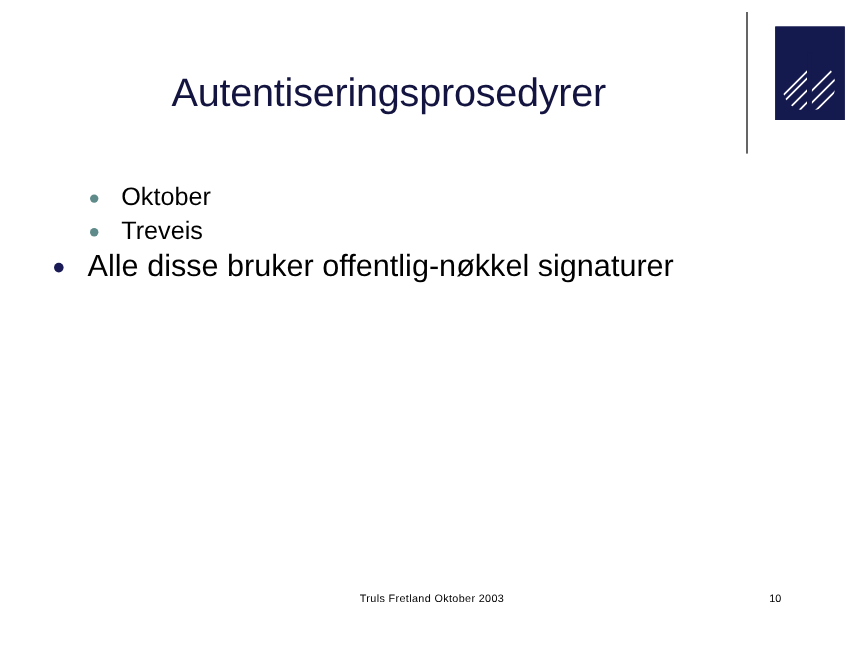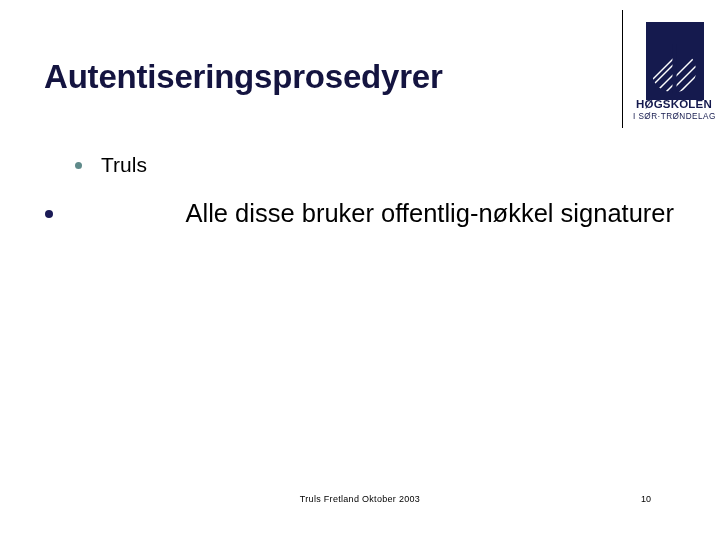--- a/index.html
+++ b/index.html
@@ -80,24 +80,25 @@
   }
 
   
   #slide-title {
     position: absolute;
     left: 44px;
     top: 58px;
     width: 560px;
     color: #141440;
     font-size: 33px;
-    font-weight: bold;
+    font-weight: normal;
     line-height: 38px;
     letter-spacing: -0.2px;
     white-space: nowrap;
+    text-align: center;
   }
 
   
   #body-list {
     position: absolute;
     left: 44px;
     top: 140px;
     width: 630px;
   }
 
@@ -138,22 +139,20 @@
     position: absolute;
     left: 1px;
     top: 11px;
     width: 7px;
     height: 7px;
     border-radius: 50%;
     background: #5f8a8a;
   }
 
   #bullet-last {
-    margin-top: 19px;
-    text-align: right;
   }
 
   
   #footer-credit {
     position: absolute;
     left: 0;
     top: 494px;
     width: 720px;
     text-align: center;
     color: #000000;
@@ -210,40 +209,40 @@
             <line x1="14" y1="100" x2="82" y2="32"></line>
             <line x1="20" y1="104" x2="86" y2="38"></line>
             <line x1="26" y1="108" x2="90" y2="44"></line>
             <line x1="32" y1="112" x2="94" y2="50"></line>
           </g>
         </g>
         <line x1="28.5" y1="22" x2="28.5" y2="71" stroke="#151a4e" stroke-width="3.2"></line>
       </svg>
     </div>
 
-    <div id="logo-wordmark">
-      <span class="line1">HØGSKOLEN</span>
-      <span class="line2">I SØR·TRØNDELAG</span>
-    </div>
 
   </div>
 
   <div id="slide-title">Autentiseringsprosedyrer</div>
 
   <div id="body-list">
 
 
     <div class="sub-list">
 
       <div class="bullet-l2">
         <span class="dot"></span>
-        <span class="txt">Truls</span>
+        <span class="txt">Oktober</span>
       </div>
 
 
+      <div class="bullet-l2">
+        <span class="dot"></span>
+        <span class="txt">Treveis</span>
+      </div>
 
     </div>
 
     <div class="bullet-l1" id="bullet-last">
       <span class="dot"></span>
       <span class="txt">Alle disse bruker offentlig-nøkkel signaturer</span>
     </div>
 
   </div>
 

